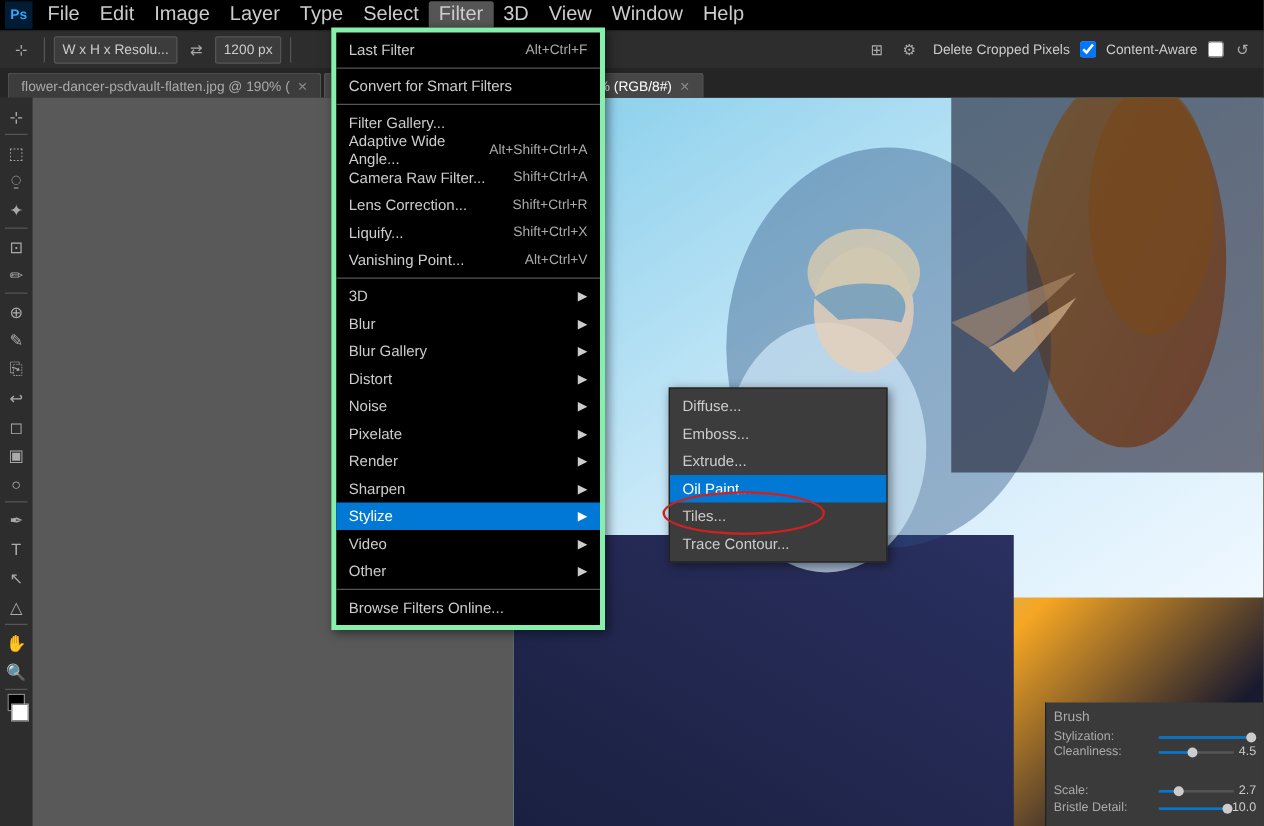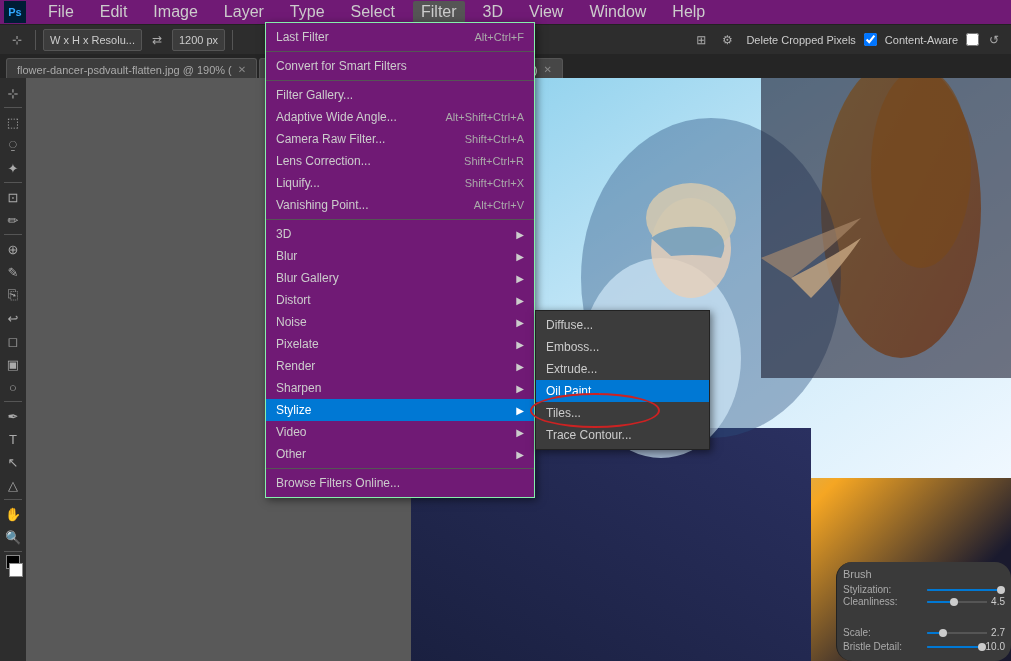--- a/index.html
+++ b/index.html
@@ -9,26 +9,26 @@
       background: #3c3c3c;
       font-family: 'Segoe UI', Arial, sans-serif;
       font-size: 12px;
       color: #ccc;
       overflow: hidden;
       position: relative;
     }
 
     
     .menu-bar {
-      background: #701a75;
+      background: #000000;
       height: 22px;
       display: flex;
       align-items: center;
       padding: 12px 4px;
-      gap: 10px;
+      gap: 0;
     }
     .menu-bar-item {
       padding: 2px 8px;
       color: #ccc;
       cursor: pointer;
       font-size: 16px;
       border-radius: 2px;
     }
     .menu-bar-item.active { background: #555; }
     .ps-logo {
@@ -165,23 +165,23 @@
       height: 583px;
       background: linear-gradient(135deg, #1a3a5c 0%, #2a5080 20%, #87ceeb 50%, #f5a623 70%, #1a1a2e 90%);
       overflow: hidden;
     }
 
     
     .filter-menu {
       position: absolute;
       left: 265px;
       top: 22px;
-      width: 270px;
-      background: #701a75;
-      border: 1px solid #86efac;
+      width: 219px;
+      background: #000000;
+      border: 4px solid #86efac;
       box-shadow: 2px 2px 8px rgba(0,0,0,0.5);
       z-index: 100;
       padding: 3px 0;
     }
     .menu-item {
       height: 22px;
       padding: 0 10px;
       display: flex;
       align-items: center;
       justify-content: space-between;
@@ -356,21 +356,21 @@
         <path d="M350,180 Q400,160 450,140 Q420,170 380,200 Z" fill="#b09070" opacity="0.6"></path>
 
         <ellipse cx="280" cy="170" rx="40" ry="50" fill="#e8d0b8" opacity="0.8"></ellipse>
 
         <ellipse cx="280" cy="140" rx="45" ry="35" fill="#d0c8b0" opacity="0.9"></ellipse>
 
         <path d="M240,160 Q260,145 300,150 Q320,160 310,180 Q290,175 260,178 Z" fill="#6a9bbf" opacity="0.8"></path>
       </svg>
     </div>
 
-    <div style="position:absolute;right:0;bottom:0;width:175px;background:#3a3a3a;border-left:1px solid #222;padding:6px;font-size:11px;border-radius:16px;">
+    <div style="position:absolute;right:0;bottom:0;width:175px;background:#3a3a3a;border-left:1px solid #222;padding:6px;font-size:11px;">
       <div style="color:#aaa;margin-bottom:4px;font-size:11px;">Brush</div>
       <div style="display:flex;align-items:center;margin-bottom:1px;">
         <span style="color:#aaa;width:80px;font-size:10px;">Stylization:</span>
         <div style="flex:1;height:2px;background:#555;position:relative;margin:0 4px;">
           <div style="width:100%;height:100%;background:#0078d4;border-radius:1px;"></div>
           <div style="width:8px;height:8px;background:#ccc;border-radius:50%;position:absolute;right:-4px;top:-3px;"></div>
         </div>
       </div>
       <div style="display:flex;align-items:center;margin-bottom:3px;">
         <span style="color:#aaa;width:80px;font-size:10px;">Cleanliness:</span>

